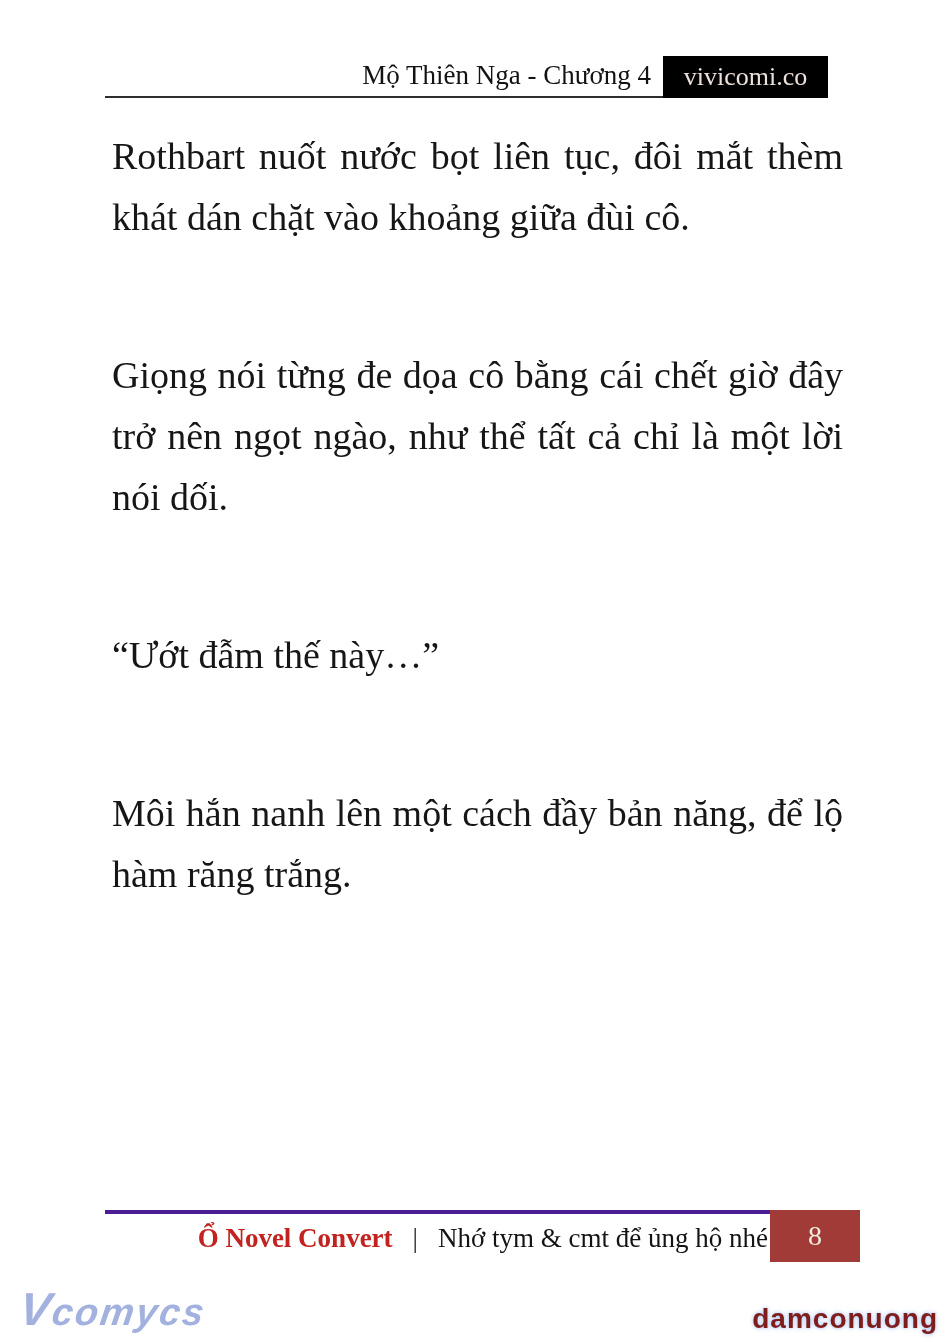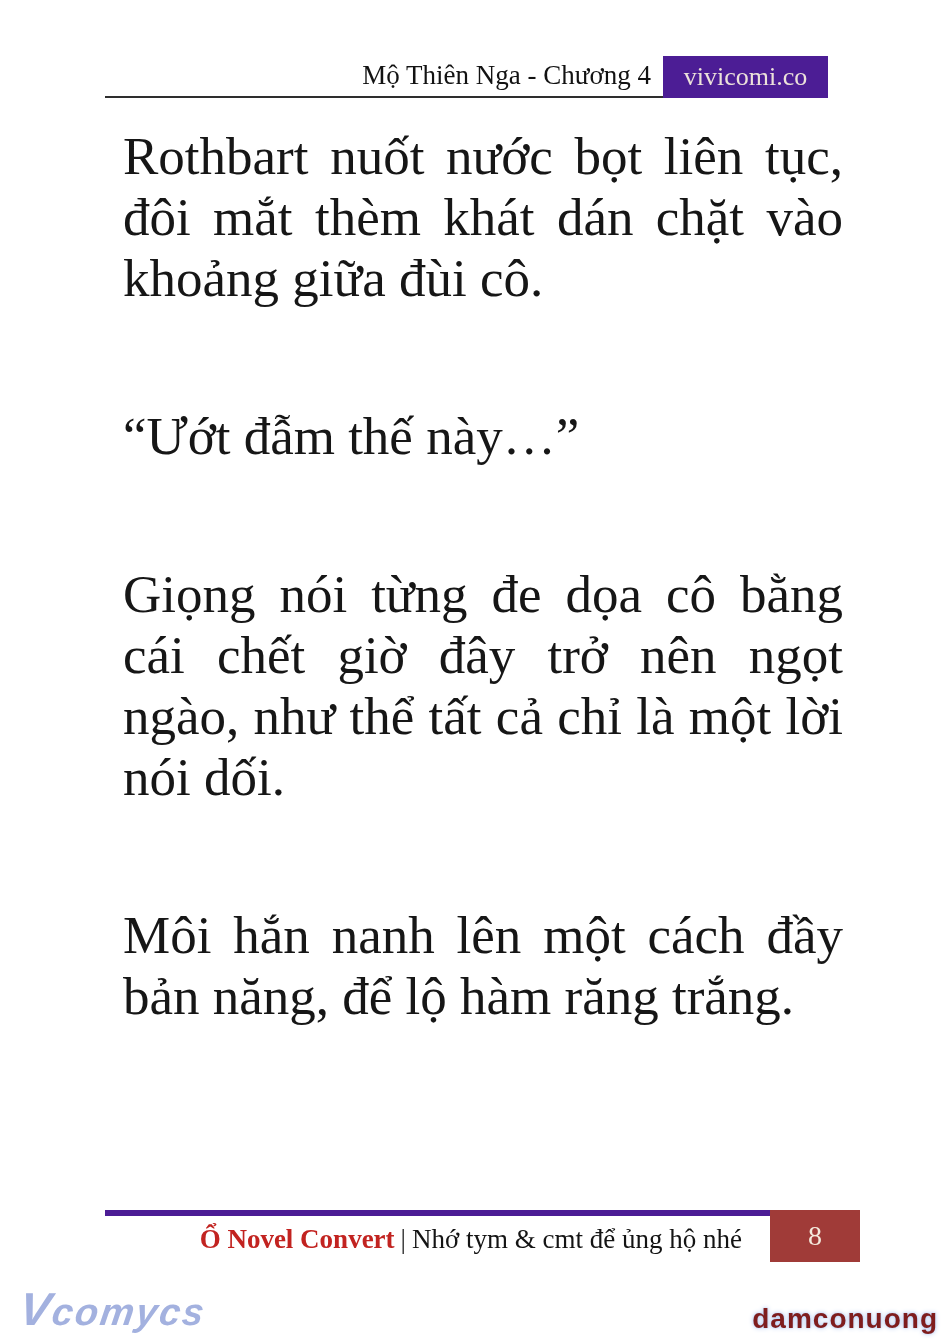--- a/index.html
+++ b/index.html
@@ -32,63 +32,63 @@
     display: flex;
     justify-content: flex-end;
     align-items: flex-end;
     padding: 0 12px 5px 0;
     font-size: 27px;
     color: #121212;
     white-space: nowrap;
   }
   .site-badge {
     width: 165px;
-    background: #4c1d95;
+    background: #000000;
     color: #ece1da;
     display: flex;
     align-items: center;
     justify-content: center;
     font-size: 26px;
   }
 
   
   .body-text {
     position: absolute;
     top: 126px;
     left: 112px;
     right: 107px;
   }
   .body-text p {
-    margin: 0 0 97px 11px;
-    font-size: 53px;
+    margin: 0 0 97px 0;
+    font-size: 38px;
     line-height: 61px;
     color: #161616;
     text-align: justify;
     text-align-last: left;
   }
   .body-text p:last-child { margin-bottom: 0; }
 
   
   .footer {
     position: absolute;
     top: 1210px;
     left: 105px;
     right: 90px;
     height: 52px;
     display: flex;
     align-items: stretch;
   }
   .footer-rule-area {
     flex: 1;
-    border-top: 6px solid #4c1d95;
+    border-top: 4px solid #4c1d95;
     display: flex;
     justify-content: flex-end;
     align-items: center;
-    gap: 6px;
-    padding-right: 28px;
+    gap: 20px;
+    padding-right: 2px;
     font-size: 27px;
     color: #141414;
     white-space: nowrap;
   }
   .brand {
     font-weight: bold;
     color: #c22320;
   }
   .sep { color: #2a2a2a; }
   .page-badge {
@@ -135,22 +135,22 @@
 
   <div class="header">
     <div class="header-rule-area">
       <span>Mộ Thiên Nga - Chương 4</span>
     </div>
     <div class="site-badge">vivicomi.co</div>
   </div>
 
   <div class="body-text">
     <p>Rothbart nuốt nước bọt liên tục, đôi mắt thèm khát dán chặt vào khoảng giữa đùi cô.</p>
+    <p>Giọng nói từng đe dọa cô bằng cái chết giờ đây trở nên ngọt ngào, như thể tất cả chỉ là một lời nói dối.</p>
     <p>“Ướt đẫm thế này…”</p>
-    <p>Giọng nói từng đe dọa cô bằng cái chết giờ đây trở nên ngọt ngào, như thể tất cả chỉ là một lời nói dối.</p>
     <p>Môi hắn nanh lên một cách đầy bản năng, để lộ hàm răng trắng.</p>
   </div>
 
   <div class="footer">
     <div class="footer-rule-area">
       <span class="brand">Ổ Novel Convert</span>
       <span class="sep">|</span>
       <span class="note">Nhớ tym &amp; cmt để ủng hộ nhé</span>
     </div>
     <div class="page-badge">8</div>

